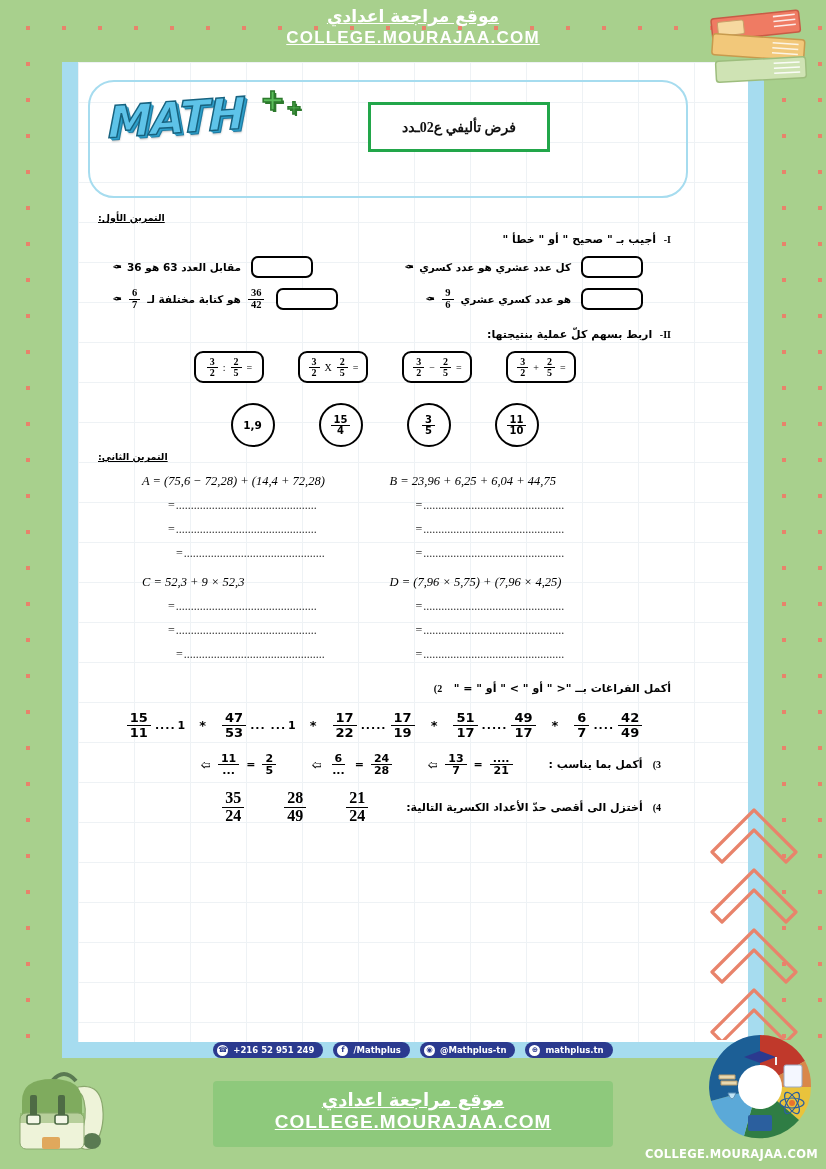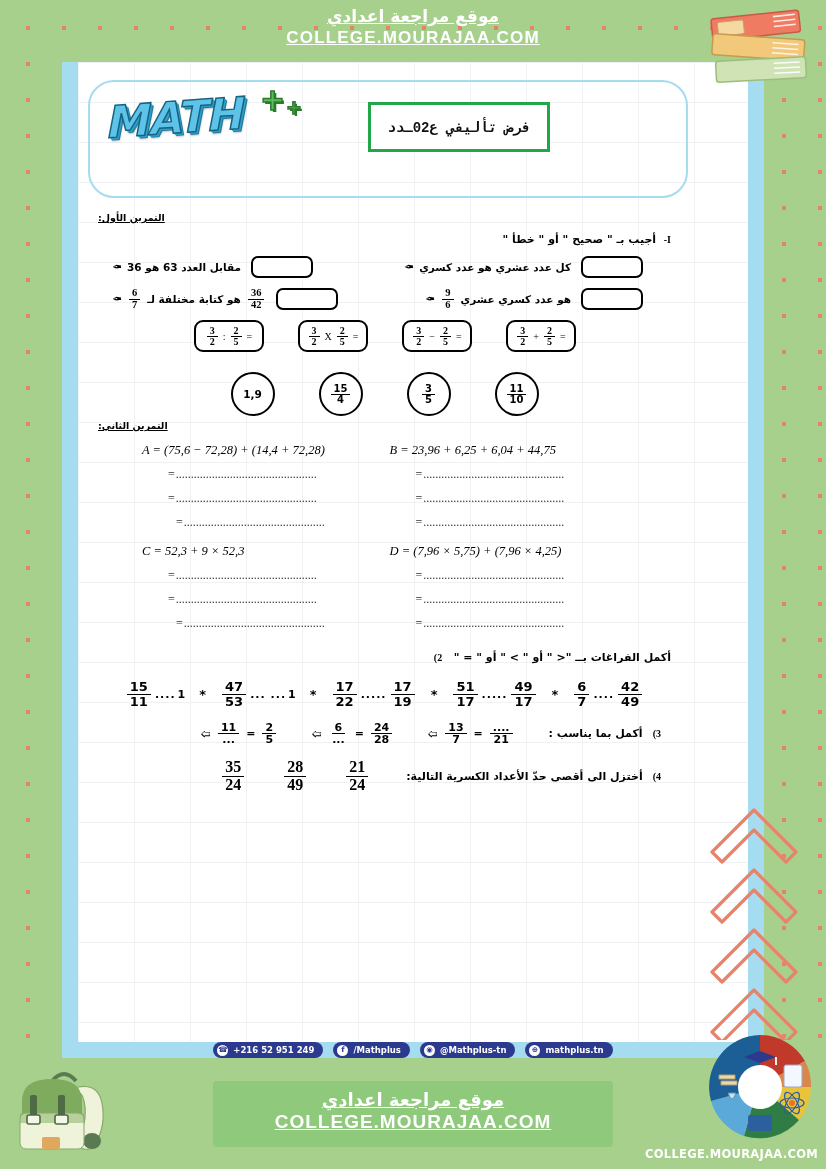--- a/index.html
+++ b/index.html
@@ -142,21 +142,21 @@
     left: 290px; top: 40px;
     width: 182px; height: 50px;
     border: 3px solid #22a64a;
     background: #ffffff;
     display: flex;
     align-items: center;
     justify-content: center;
     z-index: 8;
   }
   #title-box span {
-    font-family: Liberation Mono, monospace;
+    font-family: Liberation Serif, serif;
     font-size: 14px;
     font-weight: bold;
     color: #111;
     direction: rtl;
   }
 
   
   #body-area {
     position: absolute;
     left: 0; top: 150px;
@@ -542,20 +542,24 @@
           <span>هو كتابة مختلفة لـ</span>
           <span class="frac">
             <span class="num">6</span>
             <span class="den">7</span>
           </span>
           <span class="pen">✒</span>
         </div>
       </div>
     </div>
 
+    <div class="q-line" style="margin-top:18px;">
+      <span class="q-num">II-</span>
+      &nbsp;<span>اربط بسهم كلّ عملية بنتيجتها:</span>
+    </div>
 
     <div id="match-ops">
       <div class="op-box">
         <span class="frac">
           <span class="num">3</span>
           <span class="den">2</span>
         </span>
         <span>:</span>
         <span class="frac">
           <span class="num">2</span>

